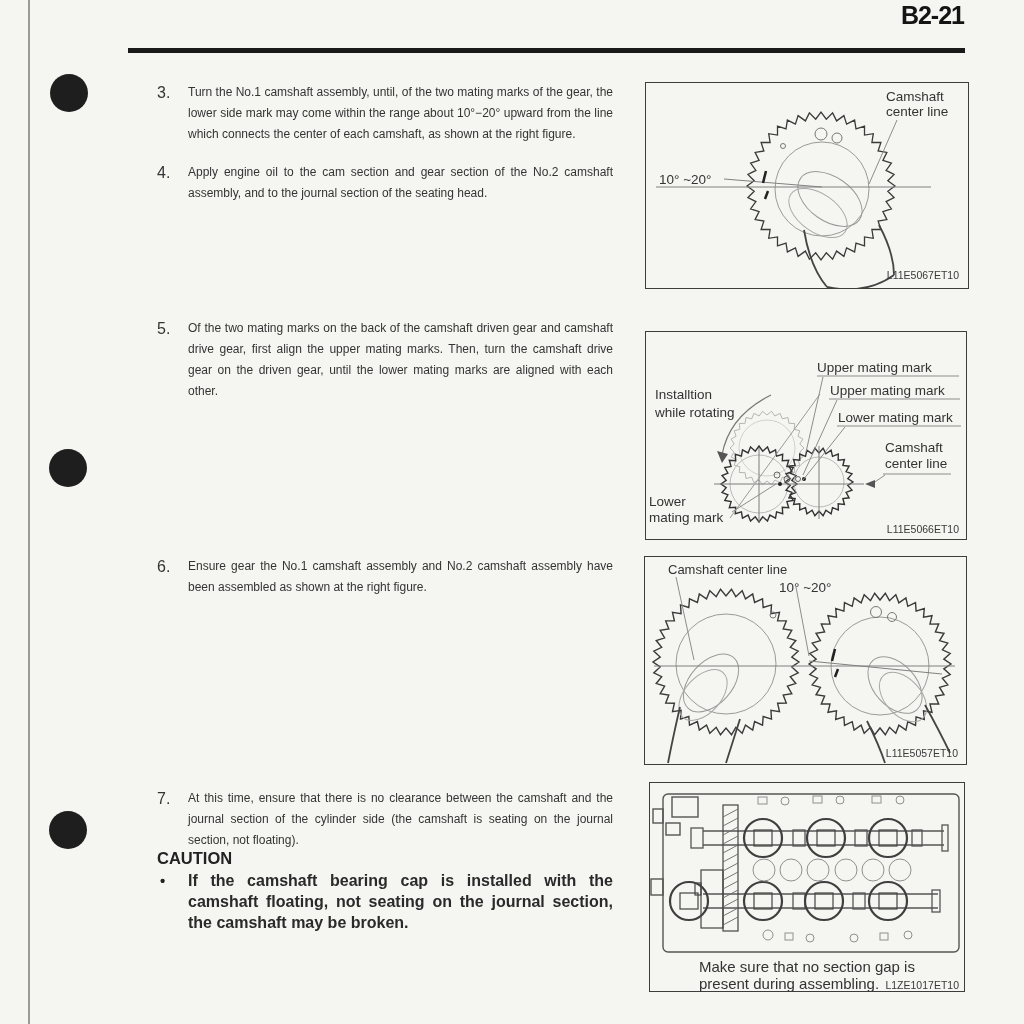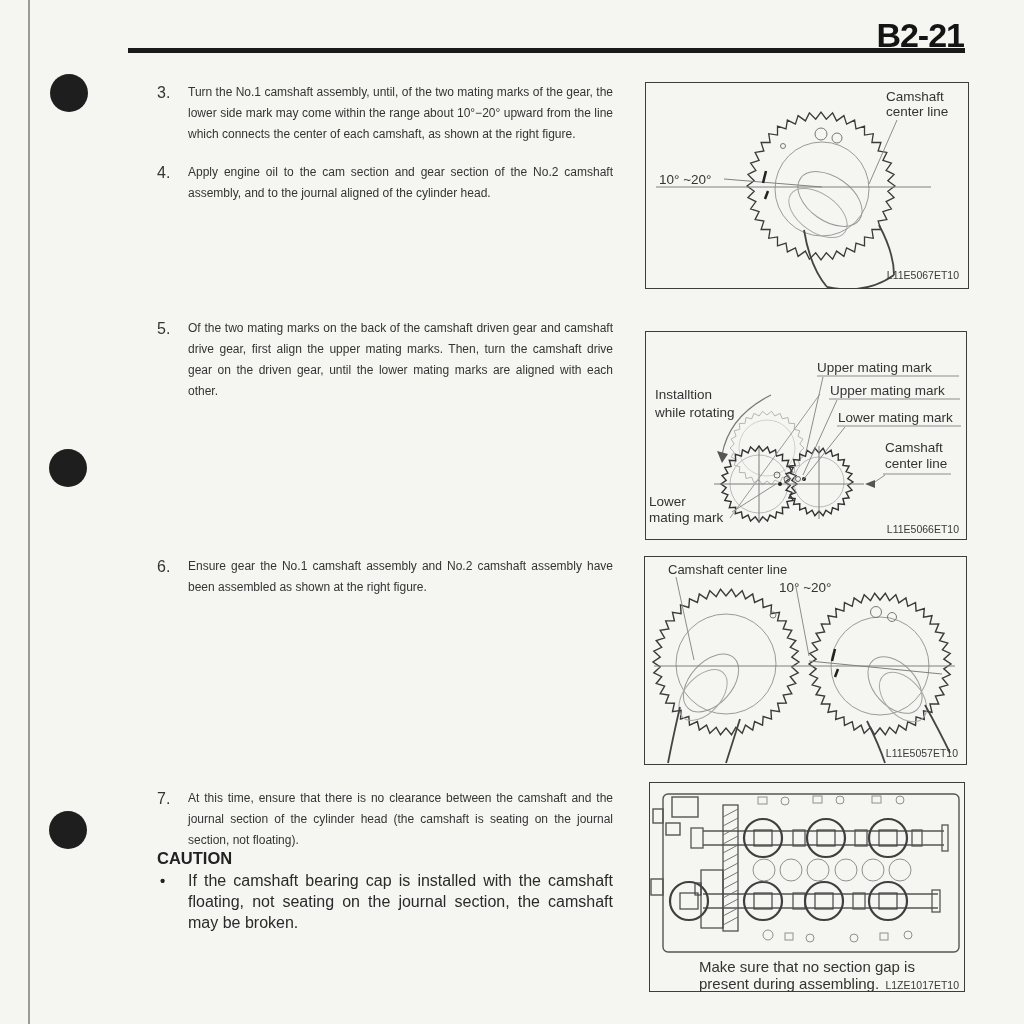--- a/index.html
+++ b/index.html
@@ -10,36 +10,36 @@
     color:#333;
   }
   
   .margin-line{position:absolute;left:28px;top:0;width:2px;height:1024px;background:#9a9a9a;}
   .hole{position:absolute;width:38px;height:38px;border-radius:50%;background:#1e1e1e;}
   .hole1{left:50px;top:74px;}
   .hole2{left:49px;top:449px;}
   .hole3{left:49px;top:811px;}
   
   .page-number{
-    position:absolute;top:16px;right:60px;
-    font-size:34px;font-weight:bold;letter-spacing:-1px;color:#141414;
+    position:absolute;top:1px;right:60px;
+    font-size:25px;font-weight:bold;letter-spacing:-1px;color:#141414;
   }
   .header-rule{position:absolute;left:128px;top:48px;width:837px;height:5px;background:#1a1a1a;}
   
   .step{position:absolute;left:157px;width:456px;}
   .step-num{position:absolute;left:0;top:0;font-size:16px;line-height:21px;color:#343434;}
   .step-text{
     margin:0 0 0 31px;font-size:12px;line-height:21px;color:#343434;
     text-align:justify;
   }
   .caution-title{position:absolute;left:157px;top:849px;font-size:16.5px;font-weight:bold;color:#222;text-align:right;}
   .caution-item{position:absolute;left:157px;top:870px;width:456px;}
   .caution-bullet{position:absolute;left:3px;top:0;font-size:15px;line-height:21px;font-weight:bold;color:#222;}
   .caution-text{
-    margin:0 0 0 31px;font-size:16px;line-height:21px;font-weight:normal;color:#2a2a2a;
+    margin:0 0 0 31px;font-size:16px;line-height:21px;font-weight:bold;color:#2a2a2a;
     text-align:justify;
   }
   
   .figbox{position:absolute;border:1.6px solid #3d3d3d;}
   .figbox svg{display:block;width:100%;height:100%;}
   .figbox text{font-family:"Liberation Sans",sans-serif;font-size:13.5px;fill:#333;}
   .figbox text.small{font-size:13px;}
   .figbox text.cap{font-size:15px;}
   .figbox text.code{font-size:10.5px;fill:#3a3a3a;}
   .fig1{left:645px;top:82px;width:322px;height:205px;}
@@ -57,33 +57,33 @@
 
 <div class="page-number">B2-21</div>
 <div class="header-rule"></div>
 
 <div class="step" style="top:82px">
   <span class="step-num">3.</span>
   <p class="step-text">Turn the No.1 camshaft assembly, until, of the two mating marks of the gear, the lower side mark may come within the range about 10°−20° upward from the line which connects the center of each camshaft, as shown at the right figure.</p>
 </div>
 <div class="step" style="top:162px">
   <span class="step-num">4.</span>
-  <p class="step-text">Apply engine oil to the cam section and gear section of the No.2 camshaft assembly, and to the journal aligned of the cylinder head.</p>
+  <p class="step-text">Apply engine oil to the cam section and gear section of the No.2 camshaft assembly, and to the journal section of the seating head.</p>
 </div>
 <div class="step" style="top:318px">
   <span class="step-num">5.</span>
   <p class="step-text">Of the two mating marks on the back of the camshaft driven gear and camshaft drive gear, first align the upper mating marks. Then, turn the camshaft drive gear on the driven gear, until the lower mating marks are aligned with each other.</p>
 </div>
 <div class="step" style="top:556px">
   <span class="step-num">6.</span>
   <p class="step-text">Ensure gear the No.1 camshaft assembly and No.2 camshaft assembly have been assembled as shown at the right figure.</p>
 </div>
 <div class="step" style="top:788px">
   <span class="step-num">7.</span>
-  <p class="step-text">At this time, ensure that there is no clearance between the camshaft and the journal section of the cylinder head (the camshaft is seating on the journal section, not floating).</p>
+  <p class="step-text">At this time, ensure that there is no clearance between the camshaft and the journal section of the cylinder side (the camshaft is seating on the journal section, not floating).</p>
 </div>
 
 <div class="caution-title">CAUTION</div>
 <div class="caution-item">
   <span class="caution-bullet">•</span>
   <p class="caution-text">If the camshaft bearing cap is installed with the camshaft floating, not seating on the journal section, the camshaft may be broken.</p>
 </div>
 
 <div class="figbox fig1">
   <svg viewBox="0 0 322 205">

